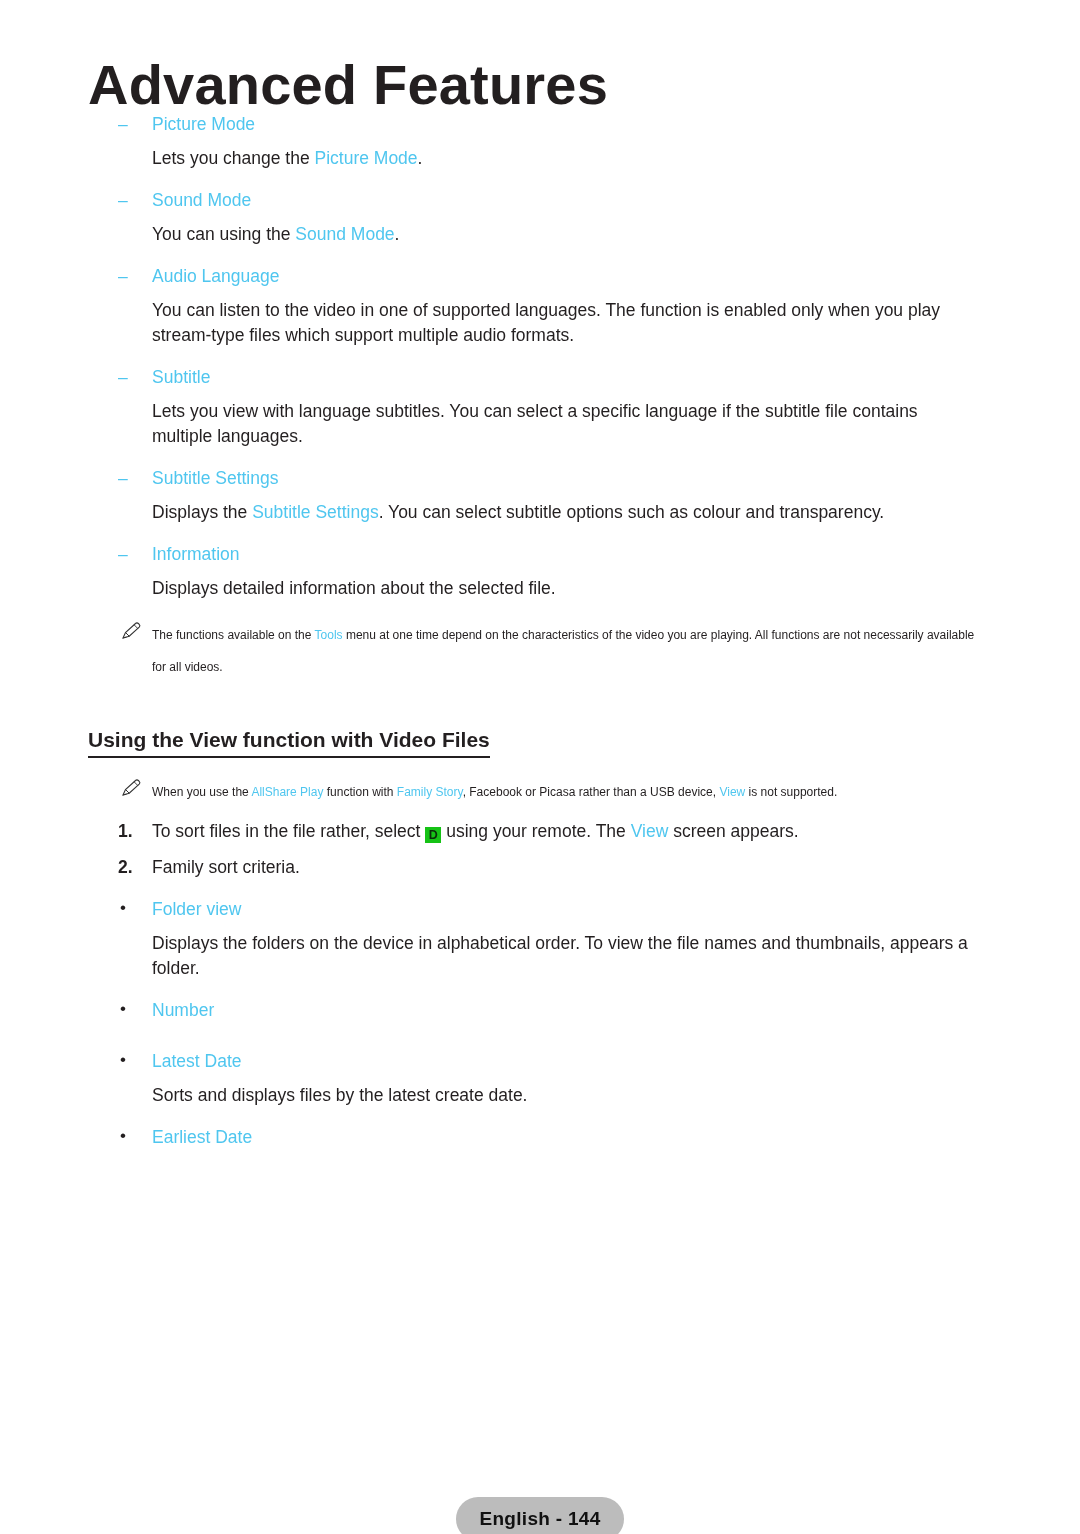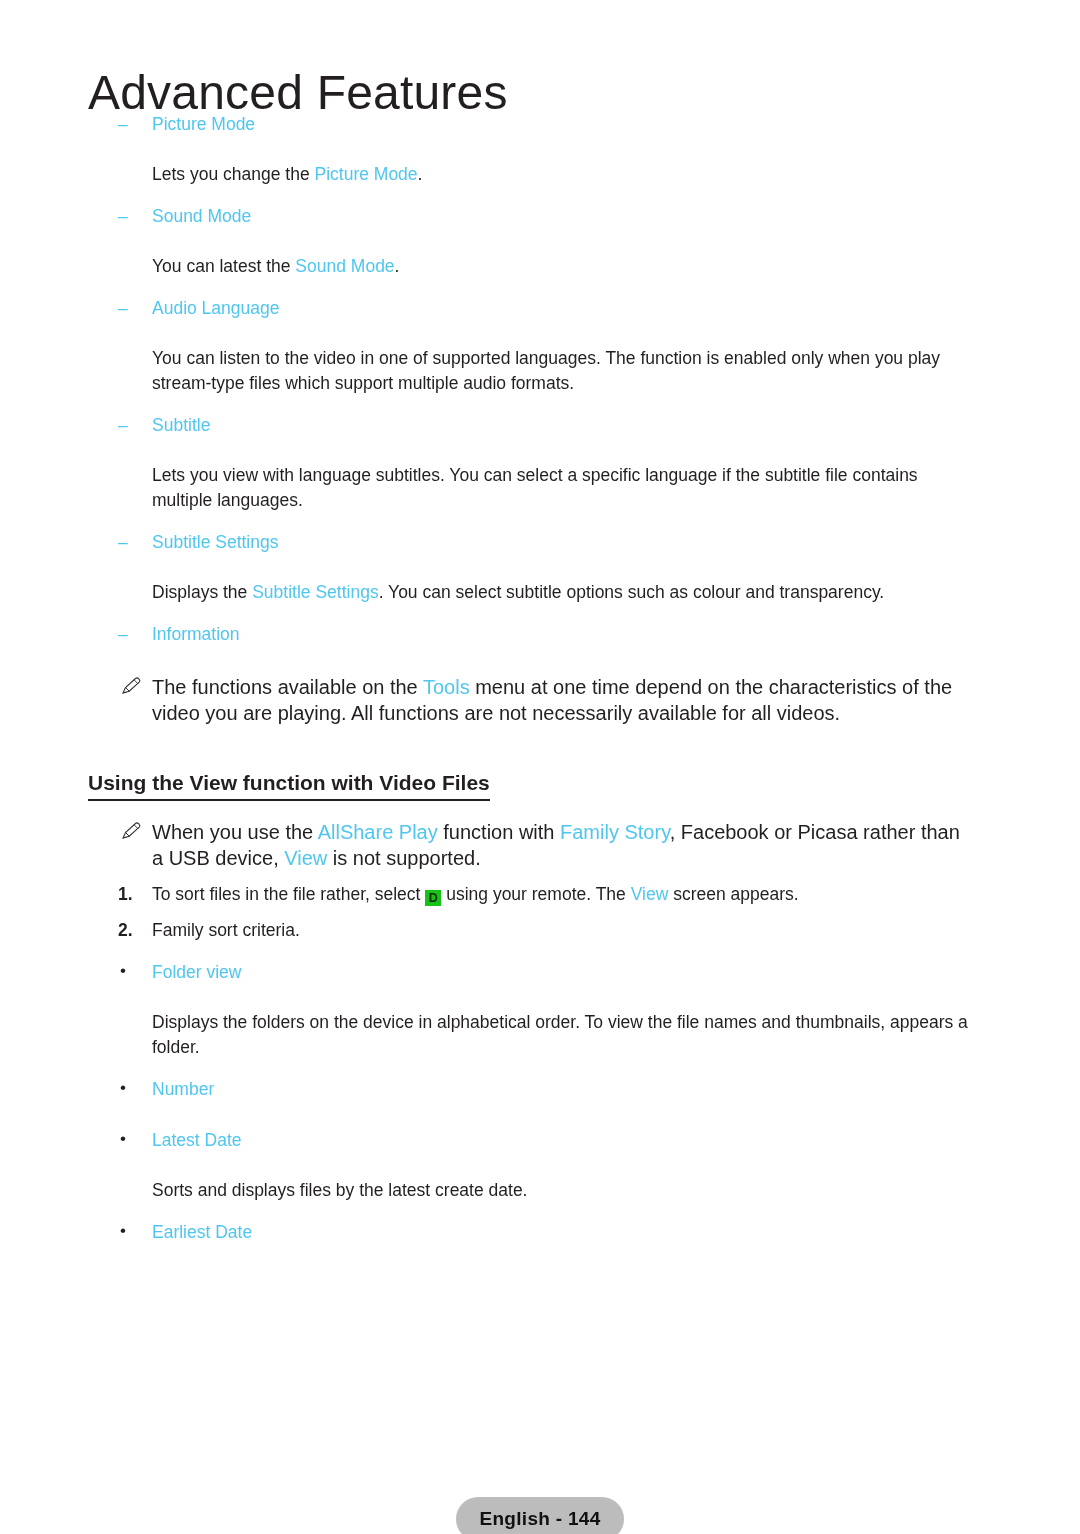--- a/index.html
+++ b/index.html
@@ -21,27 +21,26 @@
     width: 1080px;
     height: 1534px;
     box-sizing: border-box;
   }
 
   
   .chapter-title {
     position: absolute;
     left: 88px;
     top: 57px;
-    font-size: 48px;
-    font-weight: 400;
+    font-size: 56px;
+    font-weight: 700;
     letter-spacing: 0.2px;
     color: #231f20;
     line-height: 1.0;
     white-space: nowrap;
-    margin-top: 12px;
   }
 
   
   .content {
     position: absolute;
     left: 0;
     top: 113px;
     width: 1080px;
   }
 
@@ -81,30 +80,29 @@
     line-height: 22px;
   }
 
   .body-text {
     margin-left: 152px;
     margin-right: 105px;
     font-size: 17.5px;
     line-height: 25px;
     color: #231f20;
     text-align: left;
-    margin-top: 16px;
   }
 
   .note {
     position: relative;
     margin-left: 120px;
     margin-right: 105px;
     padding-left: 32px;
-    font-size: 20px;
-    line-height: 26px;
+    font-size: 12px;
+    line-height: 32px;
     color: #231f20;
   }
   .note-icon {
     position: absolute;
     left: 0;
     top: 2px;
     width: 22px;
     height: 20px;
   }
 
@@ -209,21 +207,21 @@
     </div>
 
     <div class="sp-md"></div>
 
     <div class="dash-item">
       <span class="dash-mark">–</span>
       <span>Sound Mode</span>
     </div>
     <div class="sp-sm"></div>
     <div class="body-text">
-      <span>You can latest the </span><span class="blue">Sound Mode</span><span>.</span>
+      <span>You can using the </span><span class="blue">Sound Mode</span><span>.</span>
     </div>
 
     <div class="sp-md"></div>
 
     <div class="dash-item">
       <span class="dash-mark">–</span>
       <span>Audio Language</span>
     </div>
     <div class="sp-sm"></div>
     <div class="body-text">You can listen to the video in one of supported languages. The function is enabled only when you play stream-type files which support multiple audio formats.</div>
@@ -248,20 +246,21 @@
       <span>Displays the </span><span class="blue">Subtitle Settings</span><span>. You can select subtitle options such as colour and transparency.</span>
     </div>
 
     <div class="sp-md"></div>
 
     <div class="dash-item">
       <span class="dash-mark">–</span>
       <span>Information</span>
     </div>
     <div class="sp-sm"></div>
+    <div class="body-text">Displays detailed information about the selected file.</div>
 
     <div class="sp-md"></div>
 
     <div class="note">
       <span class="note-icon">
         <svg width="22" height="20" viewBox="0 0 22 20" xmlns="http://www.w3.org/2000/svg">
           <path d="M3 17 L5.5 11.5 L15.5 2.5 C16.3 1.7 17.6 1.7 18.4 2.5 L19.2 3.3 C20 4.1 20 5.4 19.2 6.2 L9.2 15.2 Z" fill="none" stroke="#333" stroke-width="1.1"></path>
           <path d="M5.5 11.5 L9.2 15.2" fill="none" stroke="#333" stroke-width="1"></path>
           <path d="M3 17 L6.5 16.2" fill="none" stroke="#333" stroke-width="1"></path>
           <path d="M14.2 3.9 L17.8 7.5" fill="none" stroke="#333" stroke-width="0.9"></path>

